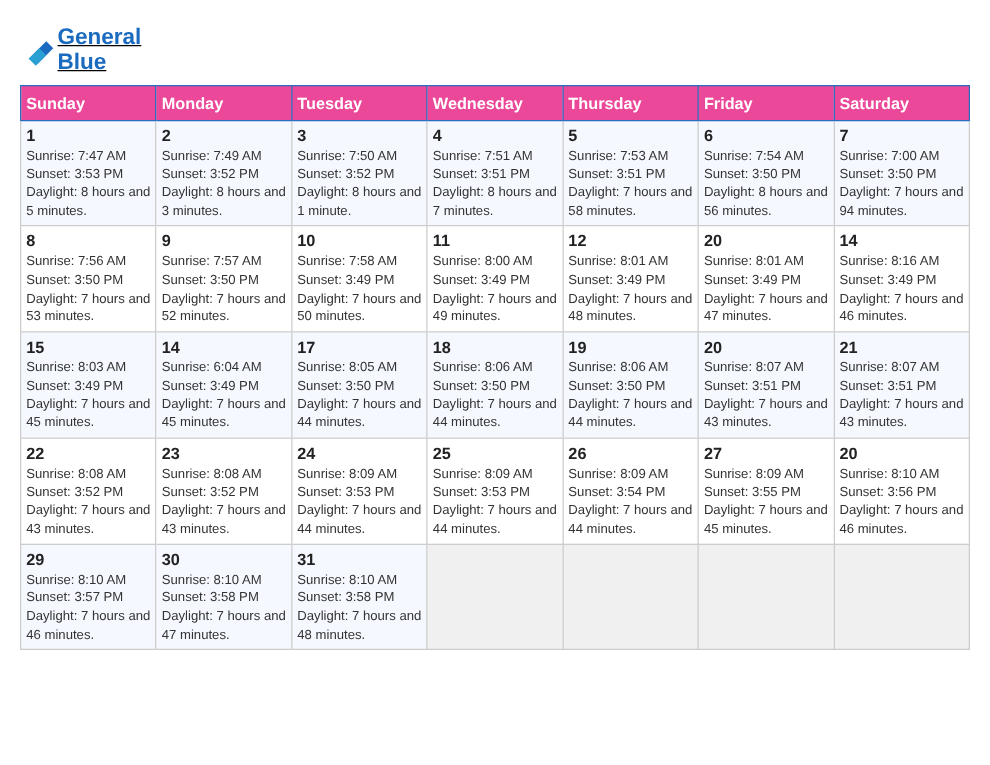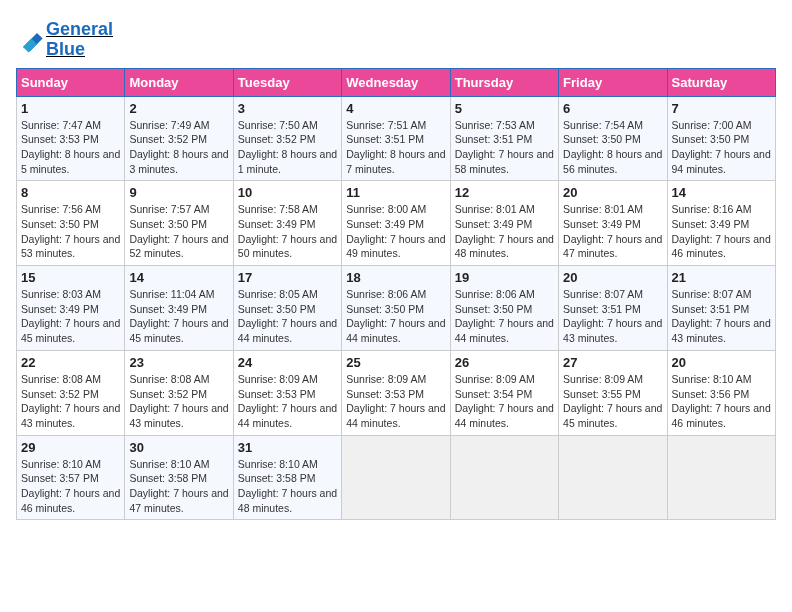--- a/index.html
+++ b/index.html
@@ -246,21 +246,21 @@
         <span class="day-num">15</span>
         <div class="day-detail">
           <span>Sunrise: 8:03 AM</span><br>
           <span>Sunset: 3:49 PM</span><br>
           <span>Daylight: 7 hours and 45 minutes.</span>
         </div>
       </td>
         <td>
         <span class="day-num">14</span>
         <div class="day-detail">
-          <span>Sunrise: 11:04 AM</span><br>
+          <span>Sunrise: 6:04 AM</span><br>
           <span>Sunset: 3:49 PM</span><br>
           <span>Daylight: 7 hours and 45 minutes.</span>
         </div>
       </td>
         <td>
         <span class="day-num">17</span>
         <div class="day-detail">
           <span>Sunrise: 8:05 AM</span><br>
           <span>Sunset: 3:50 PM</span><br>
           <span>Daylight: 7 hours and 44 minutes.</span>

